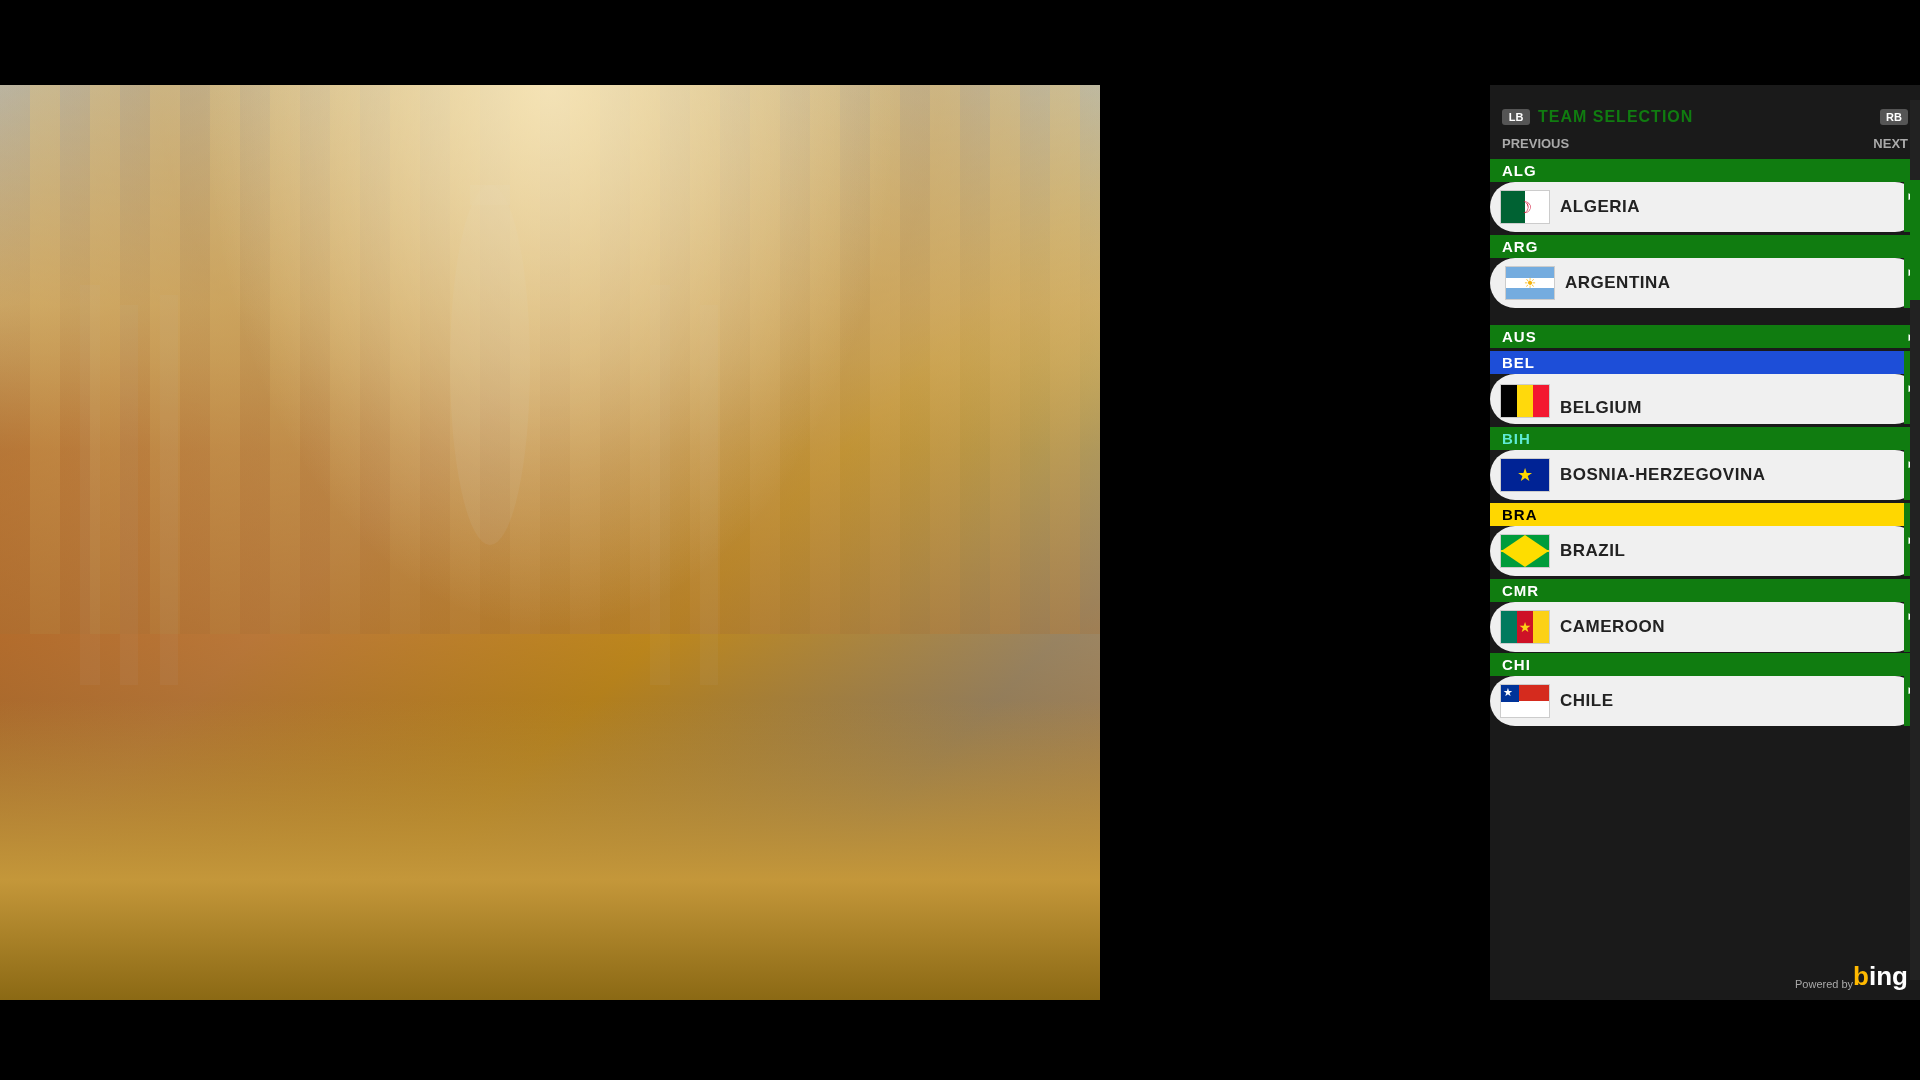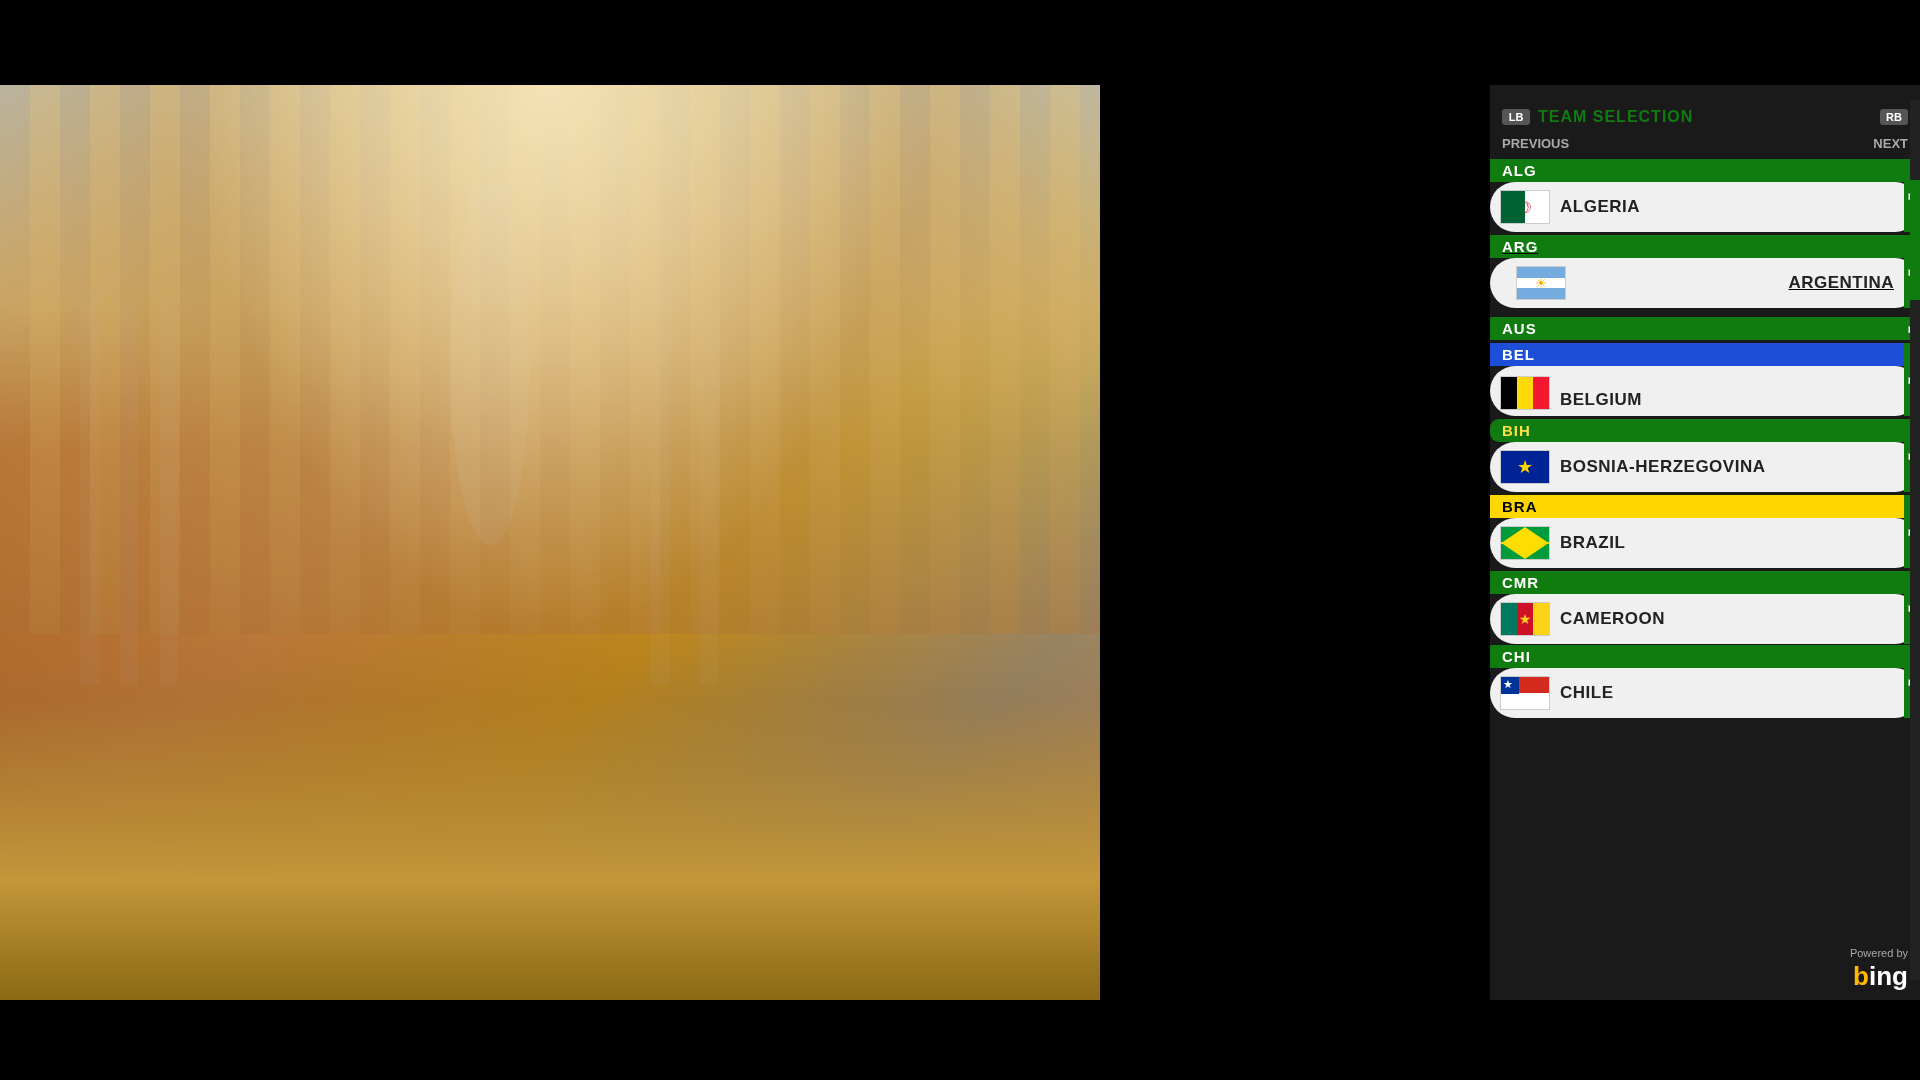--- a/index.html
+++ b/index.html
@@ -220,21 +220,21 @@
       font-weight: 700;
       letter-spacing: 0.5px;
     }
 
     
     .bing-area {
       position: absolute;
       bottom: 88px;
       right: 12px;
       display: flex;
-      flex-direction: column;
+      flex-direction: row;
       align-items: flex-end;
       justify-content: center;
     }
 
     .powered-by {
       color: #aaa;
       font-size: 11px;
       margin-bottom: 2px;
     }
 
@@ -536,23 +536,23 @@
         <div class="team-item-wrapper" style="position: relative; margin-bottom: 3px; cursor: pointer;">
           <div class="team-code-bar" style="padding: 3px 12px; font-size: 15px; font-weight: 900; letter-spacing: 1px; color: rgb(255, 255, 255); background: rgb(16, 124, 16);">ALG</div>
           <div class="team-name-row" style="display: flex; align-items: center; background: rgb(240, 240, 240); padding: 6px 10px; gap: 10px; min-height: 50px;">
             <div class="team-flag flag-alg"></div>
             <span class="team-name" style="color: rgb(34, 34, 34); font-size: 17px; font-weight: 700;">ALGERIA</span>
           </div>
           <div style="position: absolute; right: 0px; top: 0px; bottom: 0px; width: 16px; background: rgb(16, 124, 16); display: flex; align-items: center; justify-content: center;">
             <span style="color: rgb(255, 255, 255); font-size: 9px;">▶</span>
           </div>
         </div>
-        <div class="team-item-wrapper" style="position: relative; margin-bottom: 9px; cursor: pointer; text-decoration: underline;">
+        <div class="team-item-wrapper" style="position: relative; margin-bottom: 17px; cursor: pointer;">
           <div class="team-code-bar" style="padding: 3px 12px; font-size: 15px; font-weight: 900; letter-spacing: 1px; color: rgb(255, 255, 255); background: rgb(16, 124, 16);">ARG</div>
-          <div class="team-name-row" style="display: flex; align-items: center; background: rgb(240, 240, 240); padding: 6px 26px; gap: 10px; min-height: 50px; justify-content: space-between;">
+          <div class="team-name-row" style="display: flex; align-items: center; background: rgb(240, 240, 240); padding: 6px 15px; gap: 10px; min-height: 50px;">
             <div class="team-flag flag-arg"></div>
             <span class="team-name" style="color: rgb(34, 34, 34); font-size: 17px; font-weight: 700;">ARGENTINA</span>
           </div>
           <div style="position: absolute; right: 0px; top: 0px; bottom: 0px; width: 16px; background: rgb(16, 124, 16); display: flex; align-items: center; justify-content: center;">
             <span style="color: rgb(255, 255, 255); font-size: 9px;">▶</span>
           </div>
         </div>
         <div class="team-item-wrapper" style="position: relative; margin-bottom: 3px; cursor: pointer;">
           <div class="team-code-bar" style="padding: 3px 12px; font-size: 15px; font-weight: 900; letter-spacing: 1px; color: rgb(255, 255, 255); background: rgb(16, 124, 16);">AUS</div>
           <div style="position: absolute; right: 0px; top: 0px; bottom: 0px; width: 16px; background: rgb(16, 124, 16); display: flex; align-items: center; justify-content: center;">
@@ -563,21 +563,21 @@
           <div class="team-code-bar" style="padding: 3px 12px; font-size: 15px; font-weight: 900; letter-spacing: 1px; color: rgb(255, 255, 255); background: #1d4ed8;">BEL</div>
           <div class="team-name-row" style="display: flex; align-items: flex-end; background: rgb(240, 240, 240); padding: 6px 10px; gap: 10px; min-height: 50px;">
             <div class="team-flag flag-bel"></div>
             <span class="team-name" style="color: rgb(34, 34, 34); font-size: 17px; font-weight: 700;">BELGIUM</span>
           </div>
           <div style="position: absolute; right: 0px; top: 0px; bottom: 0px; width: 16px; background: rgb(16, 124, 16); display: flex; align-items: center; justify-content: center;">
             <span style="color: rgb(255, 255, 255); font-size: 9px;">▶</span>
           </div>
         </div>
         <div class="team-item-wrapper" style="position: relative; margin-bottom: 3px; cursor: pointer;">
-          <div class="team-code-bar" style="padding: 3px 12px; font-size: 15px; font-weight: 900; letter-spacing: 1px; color: #fde047; background: rgb(16, 124, 16); border-radius: 9px;">BIH</div>
+          <div class="team-code-bar" style="padding: 3px 12px; font-size: 15px; font-weight: 900; letter-spacing: 1px; color: #5eead4; background: rgb(16, 124, 16);">BIH</div>
           <div class="team-name-row" style="display: flex; align-items: center; background: rgb(240, 240, 240); padding: 6px 10px; gap: 10px; min-height: 50px; text-align: right;">
             <div class="team-flag flag-bih"></div>
             <span class="team-name" style="color: rgb(34, 34, 34); font-size: 17px; font-weight: 700;">BOSNIA-HERZEGOVINA</span>
           </div>
           <div style="position: absolute; right: 0px; top: 0px; bottom: 0px; width: 16px; background: rgb(16, 124, 16); display: flex; align-items: center; justify-content: center;">
             <span style="color: rgb(255, 255, 255); font-size: 9px;">▶</span>
           </div>
         </div>
         <div class="team-item-wrapper" style="position: relative; margin-bottom: 3px; cursor: pointer;">
           <div class="team-code-bar selected" style="padding: 3px 12px; font-size: 15px; font-weight: 900; letter-spacing: 1px; color: rgb(0, 0, 0); background: rgb(255, 215, 0);">BRA</div>

